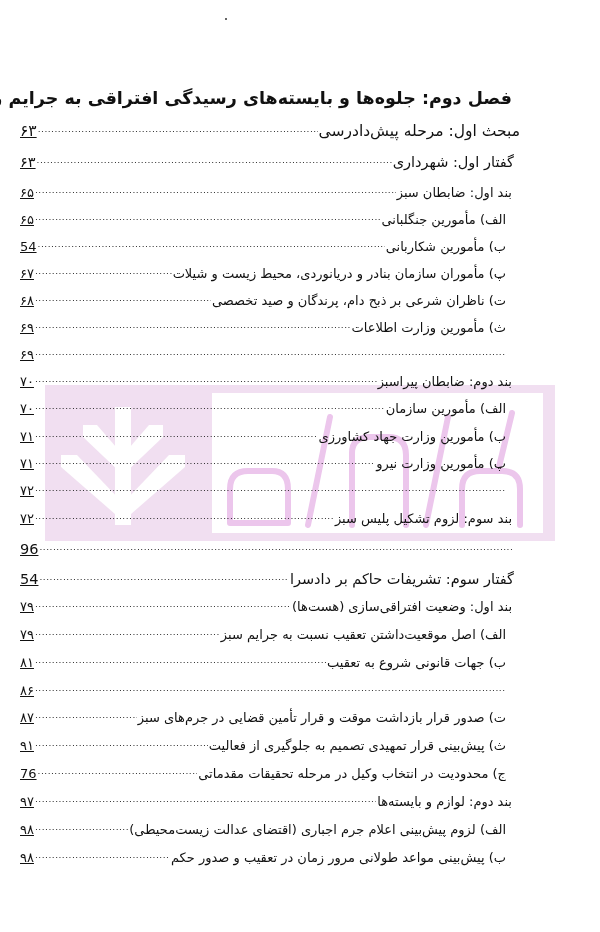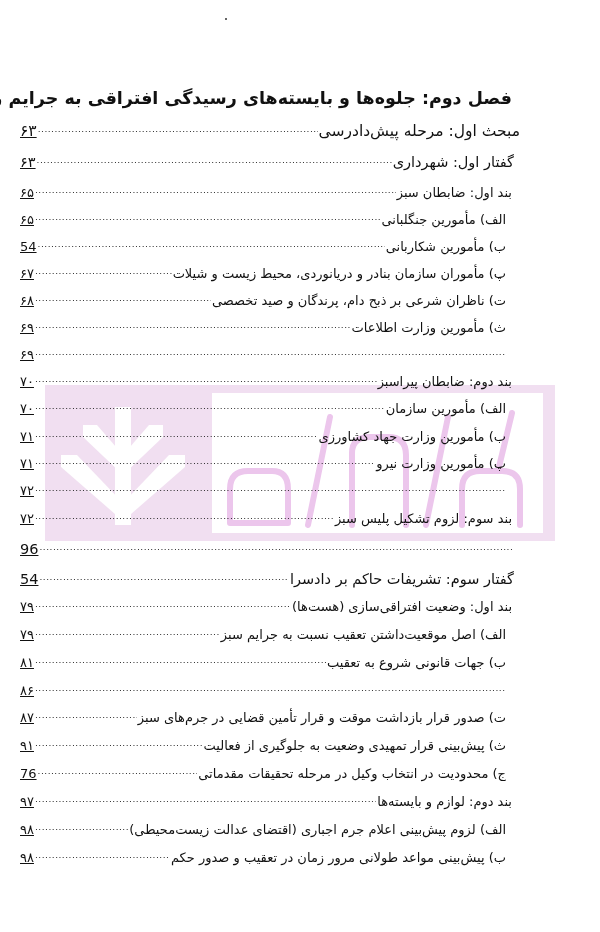--- a/index.html
+++ b/index.html
@@ -275,21 +275,21 @@
     <span class="page">۸۶</span>
   </div>
 
   <div class="row lvl4" style="top:709px; right:94px; left:20px;">
     <span class="title">ت) صدور قرار بازداشت موقت و قرار تأمین قضایی در جرم‌های سبز</span>
     <span class="leader"></span>
     <span class="page">۸۷</span>
   </div>
 
   <div class="row lvl4" style="top:737px; right:94px; left:20px;">
-    <span class="title">ث) پیش‌بینی قرار تمهیدی وضعیت به جلوگیری از فعالیت</span>
+    <span class="title">ث) پیش‌بینی قرار تمهیدی تصمیم به جلوگیری از فعالیت</span>
     <span class="leader"></span>
     <span class="page">۹۱</span>
   </div>
 
   <div class="row lvl4" style="top:765px; right:94px; left:20px;">
     <span class="title">ج) محدودیت در انتخاب وکیل در مرحله تحقیقات مقدماتی</span>
     <span class="leader"></span>
     <span class="page">76</span>
   </div>
 

